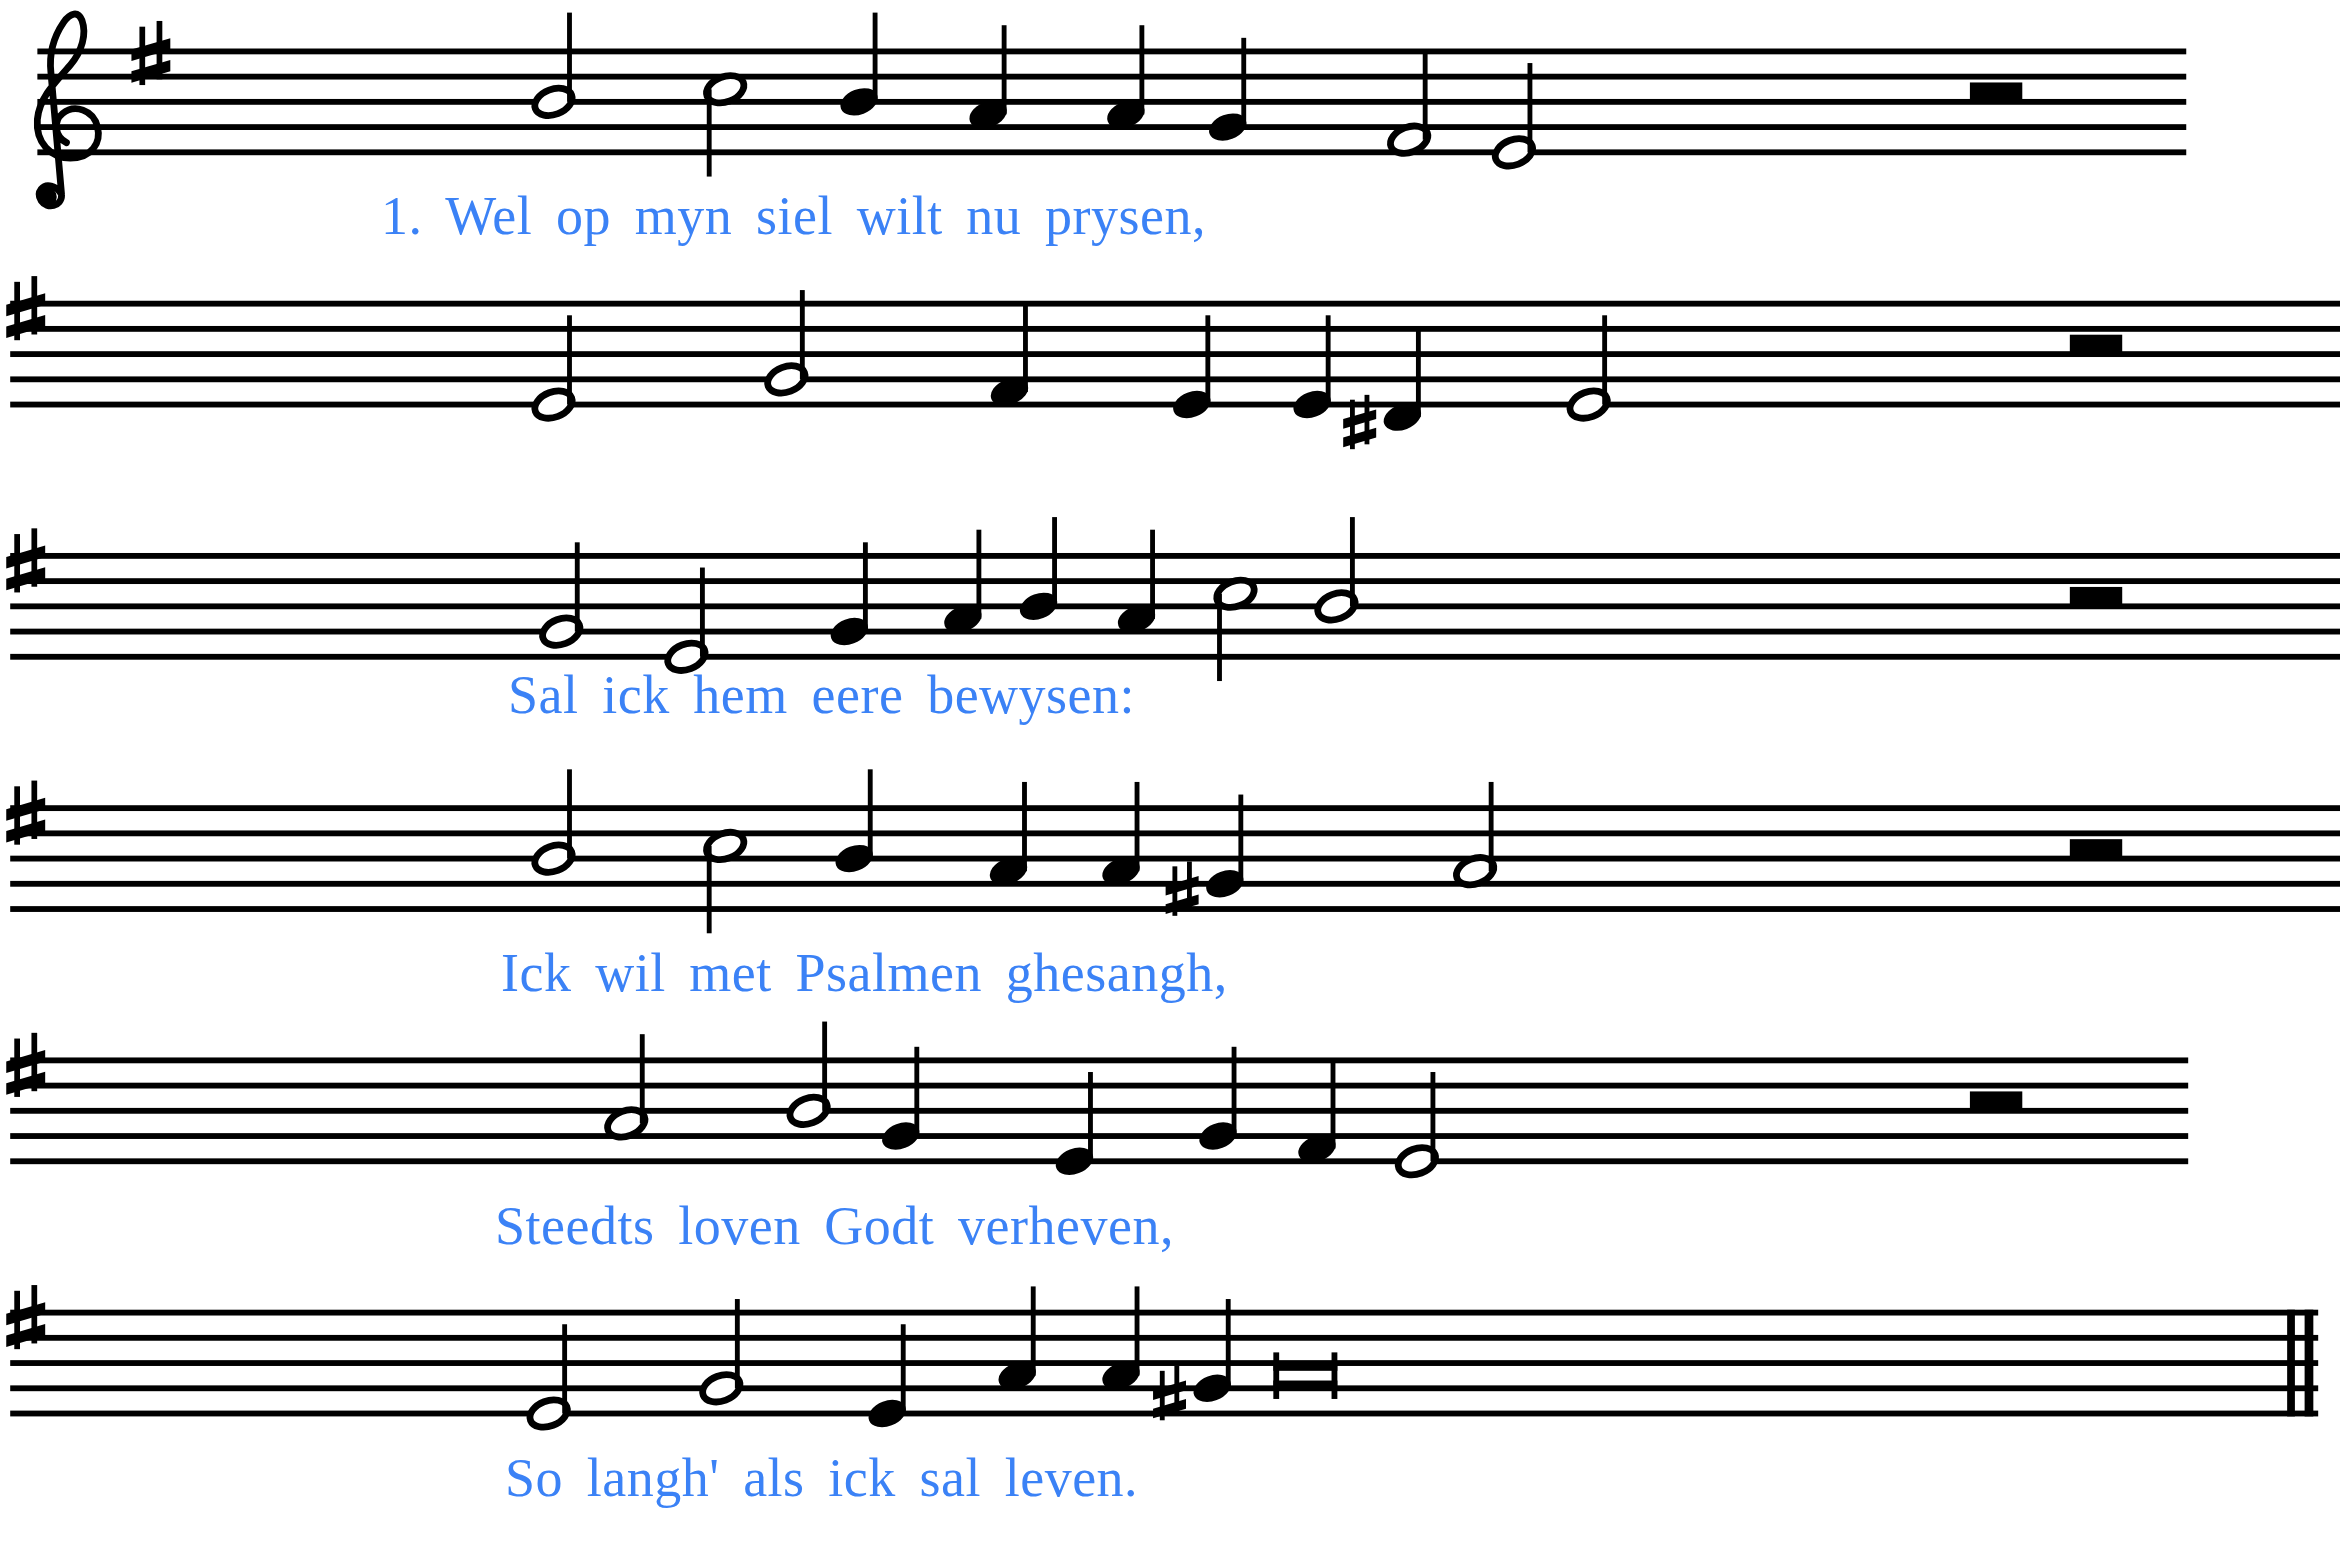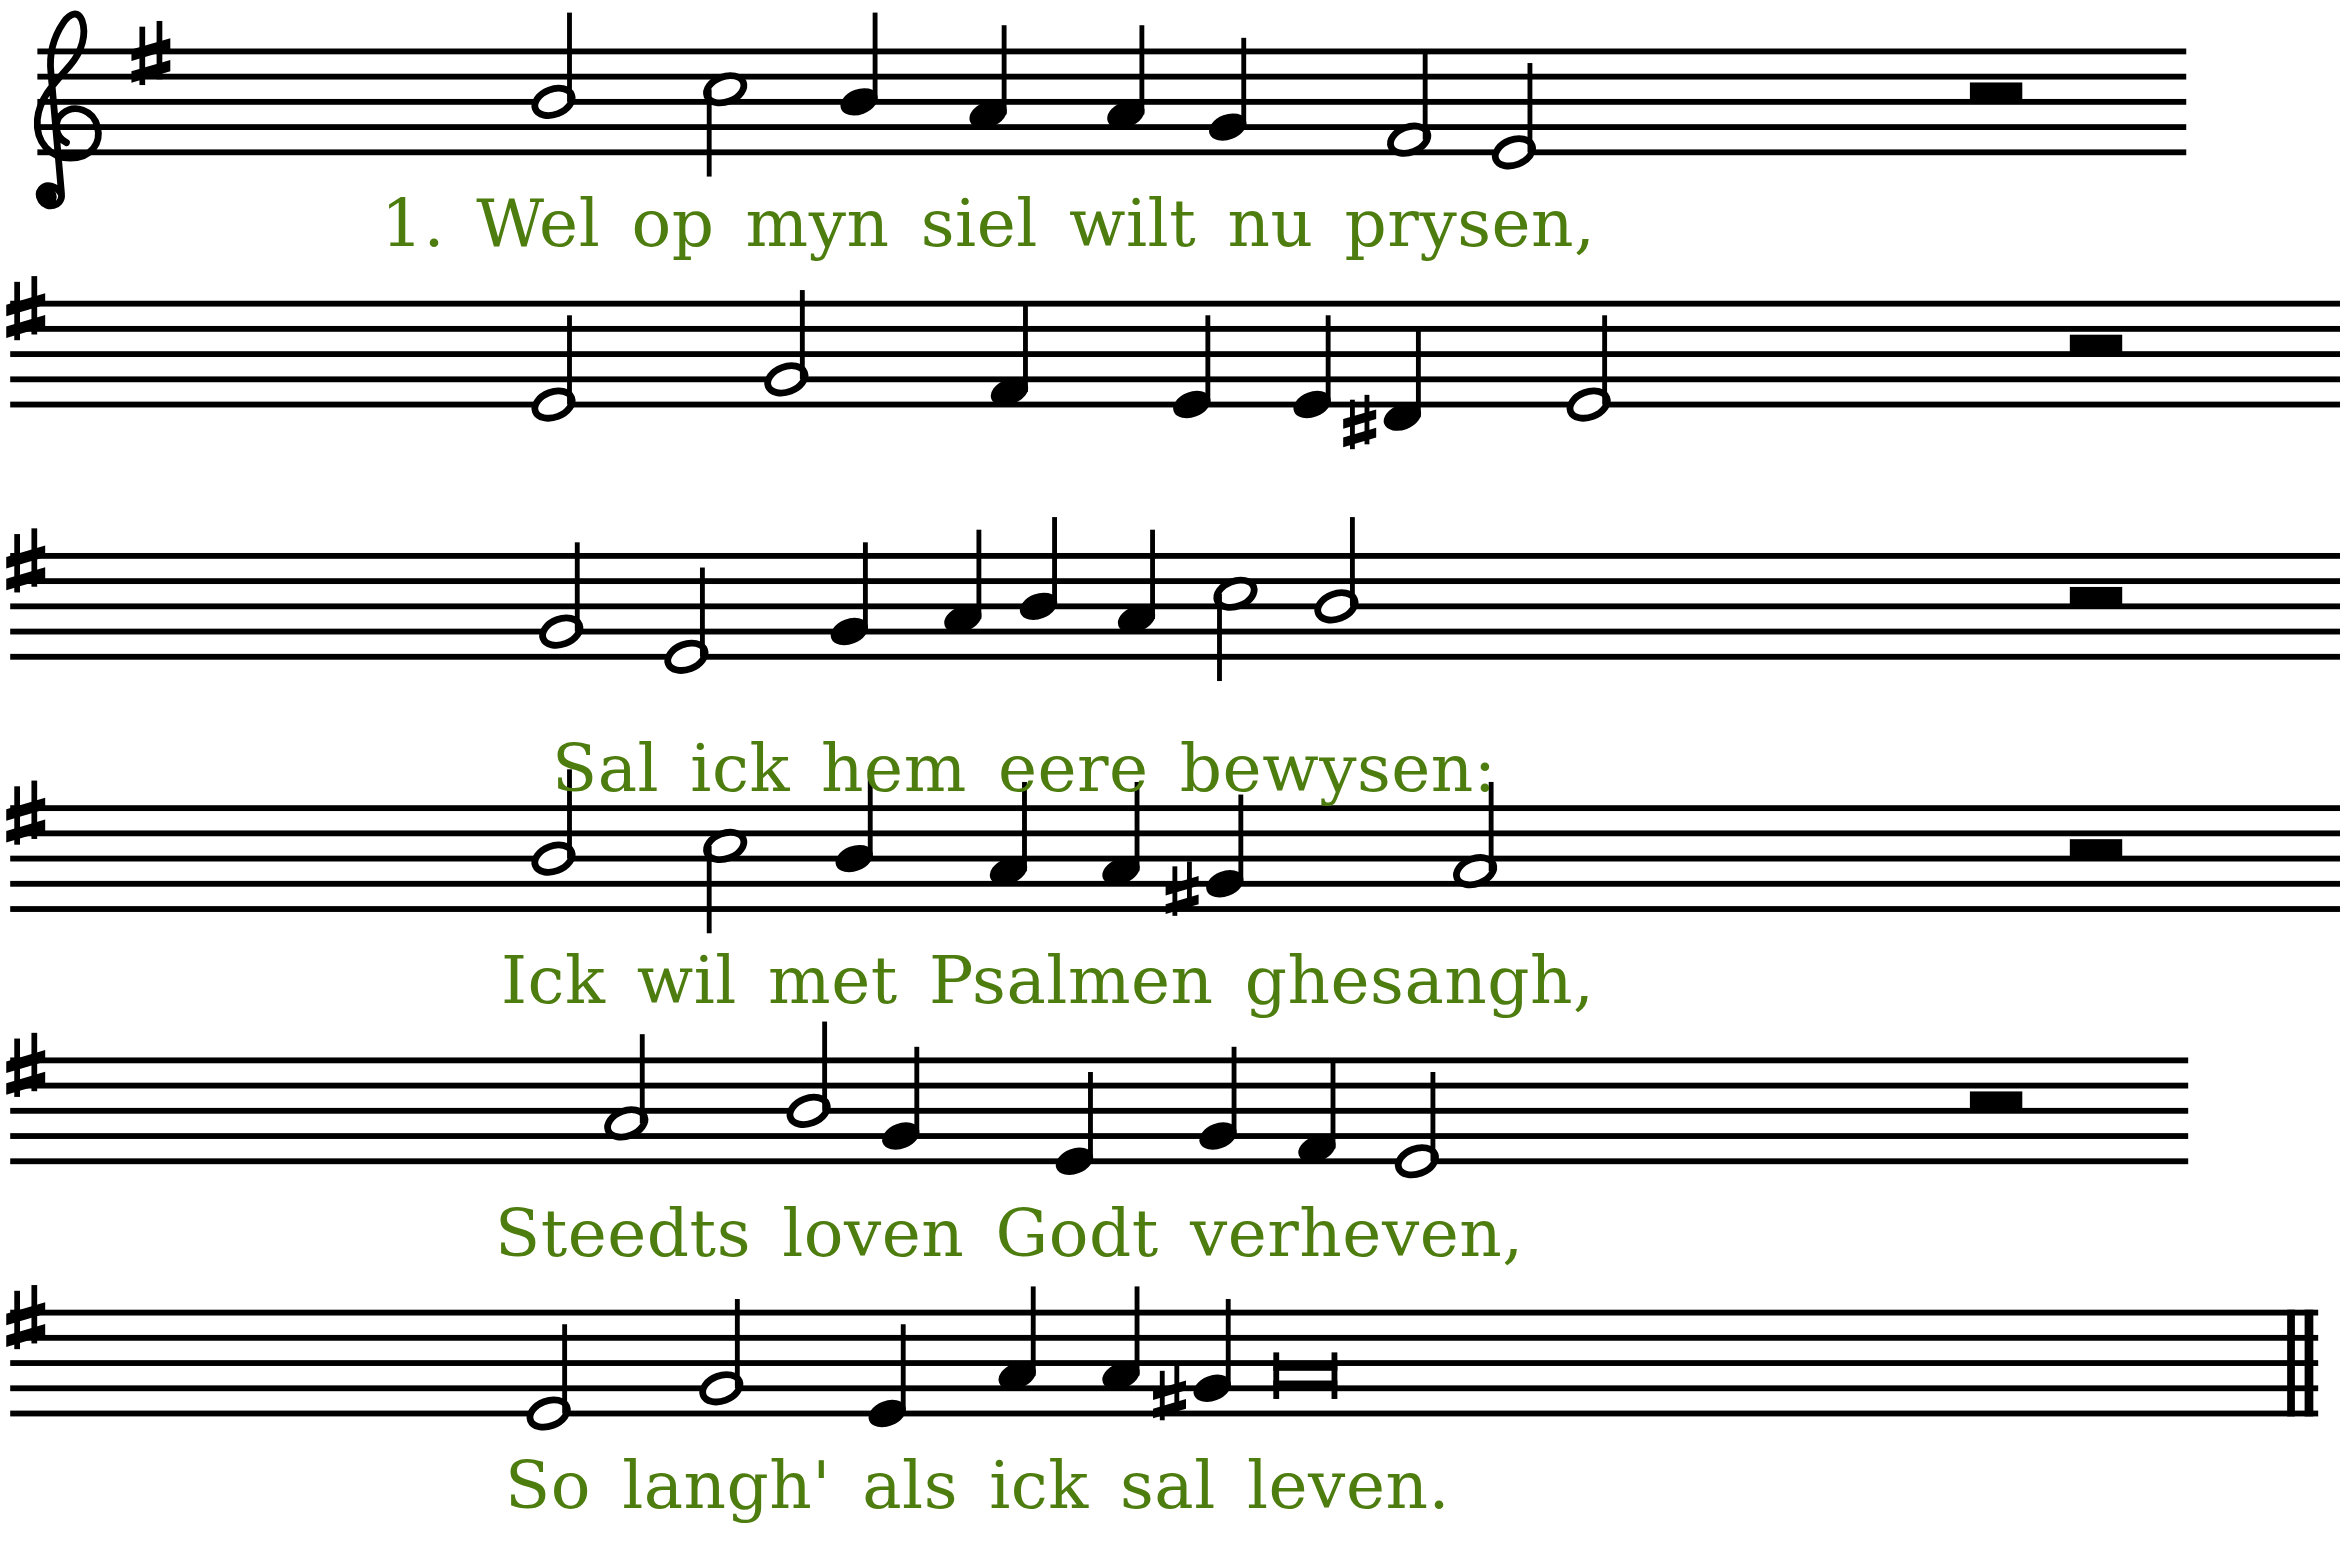--- a/index.html
+++ b/index.html
@@ -1,20 +1,20 @@
 <!DOCTYPE html>
 <html><head>
 <meta charset="utf-8">
 <style>
   html,body{margin:0;padding:0;background:#ffffff;}
   #page{position:relative;width:2341px;height:1560px;background:#ffffff;overflow:hidden;
         font-family:"DejaVu Serif","Liberation Serif",serif;}
   #score-svg{position:absolute;left:0;top:0;}
-  .lyric{position:absolute;font-size:66px;color:#4d7c0f;white-space:nowrap;
-         word-spacing:9.7px;letter-spacing:0.5px;}
+  .lyric{position:absolute;font-size:54px;color:#3b82f6;white-space:nowrap;
+         word-spacing:9.7px;letter-spacing:0.5px;font-family:Liberation Serif, serif;}
 </style>
 </head>
 <body>
 
 <div id="page">
   <svg id="score-svg" width="2341" height="1560" viewBox="0 0 2412 1608">
       <rect x="38" y="50" width="2215" height="6" fill="#000000"></rect>
       <rect x="38" y="76" width="2215" height="6" fill="#000000"></rect>
       <rect x="38" y="102" width="2215" height="6" fill="#000000"></rect>
       <rect x="38" y="128" width="2215" height="6" fill="#000000"></rect>
@@ -195,18 +195,18 @@
       <rect x="1263" y="1339" width="5" height="92" fill="#000000"></rect>
       <rect x="1312" y="1394" width="6" height="48" fill="#000000"></rect>
       <rect x="1372" y="1394" width="6" height="48" fill="#000000"></rect>
       <rect x="1312" y="1403" width="66" height="10" fill="#000000"></rect>
       <rect x="1312" y="1423" width="66" height="10" fill="#000000"></rect>
       <rect x="2357" y="1350" width="8" height="110" fill="#000000"></rect>
       <rect x="2375" y="1350" width="9" height="110" fill="#000000"></rect>
     </svg>
 
   <div class="lyric" style="left: 381px; top: 185px;">1. Wel op myn siel wilt nu prysen,</div>
-  <div class="lyric" style="left: 508px; top: 730px; margin-left: 44px;">Sal ick hem eere bewysen:</div>
+  <div class="lyric" style="left: 508px; top: 664px;">Sal ick hem eere bewysen:</div>
   <div class="lyric" style="left: 490px; top: 942px; margin-left: 11px;">Ick wil met Psalmen ghesangh,</div>
   <div class="lyric" style="left: 495px; top: 1195px;">Steedts loven Godt verheven,</div>
   <div class="lyric" style="left: 505px; top: 1447px;">So langh' als ick sal leven.</div>
 </div>
 
 
 </body></html>

